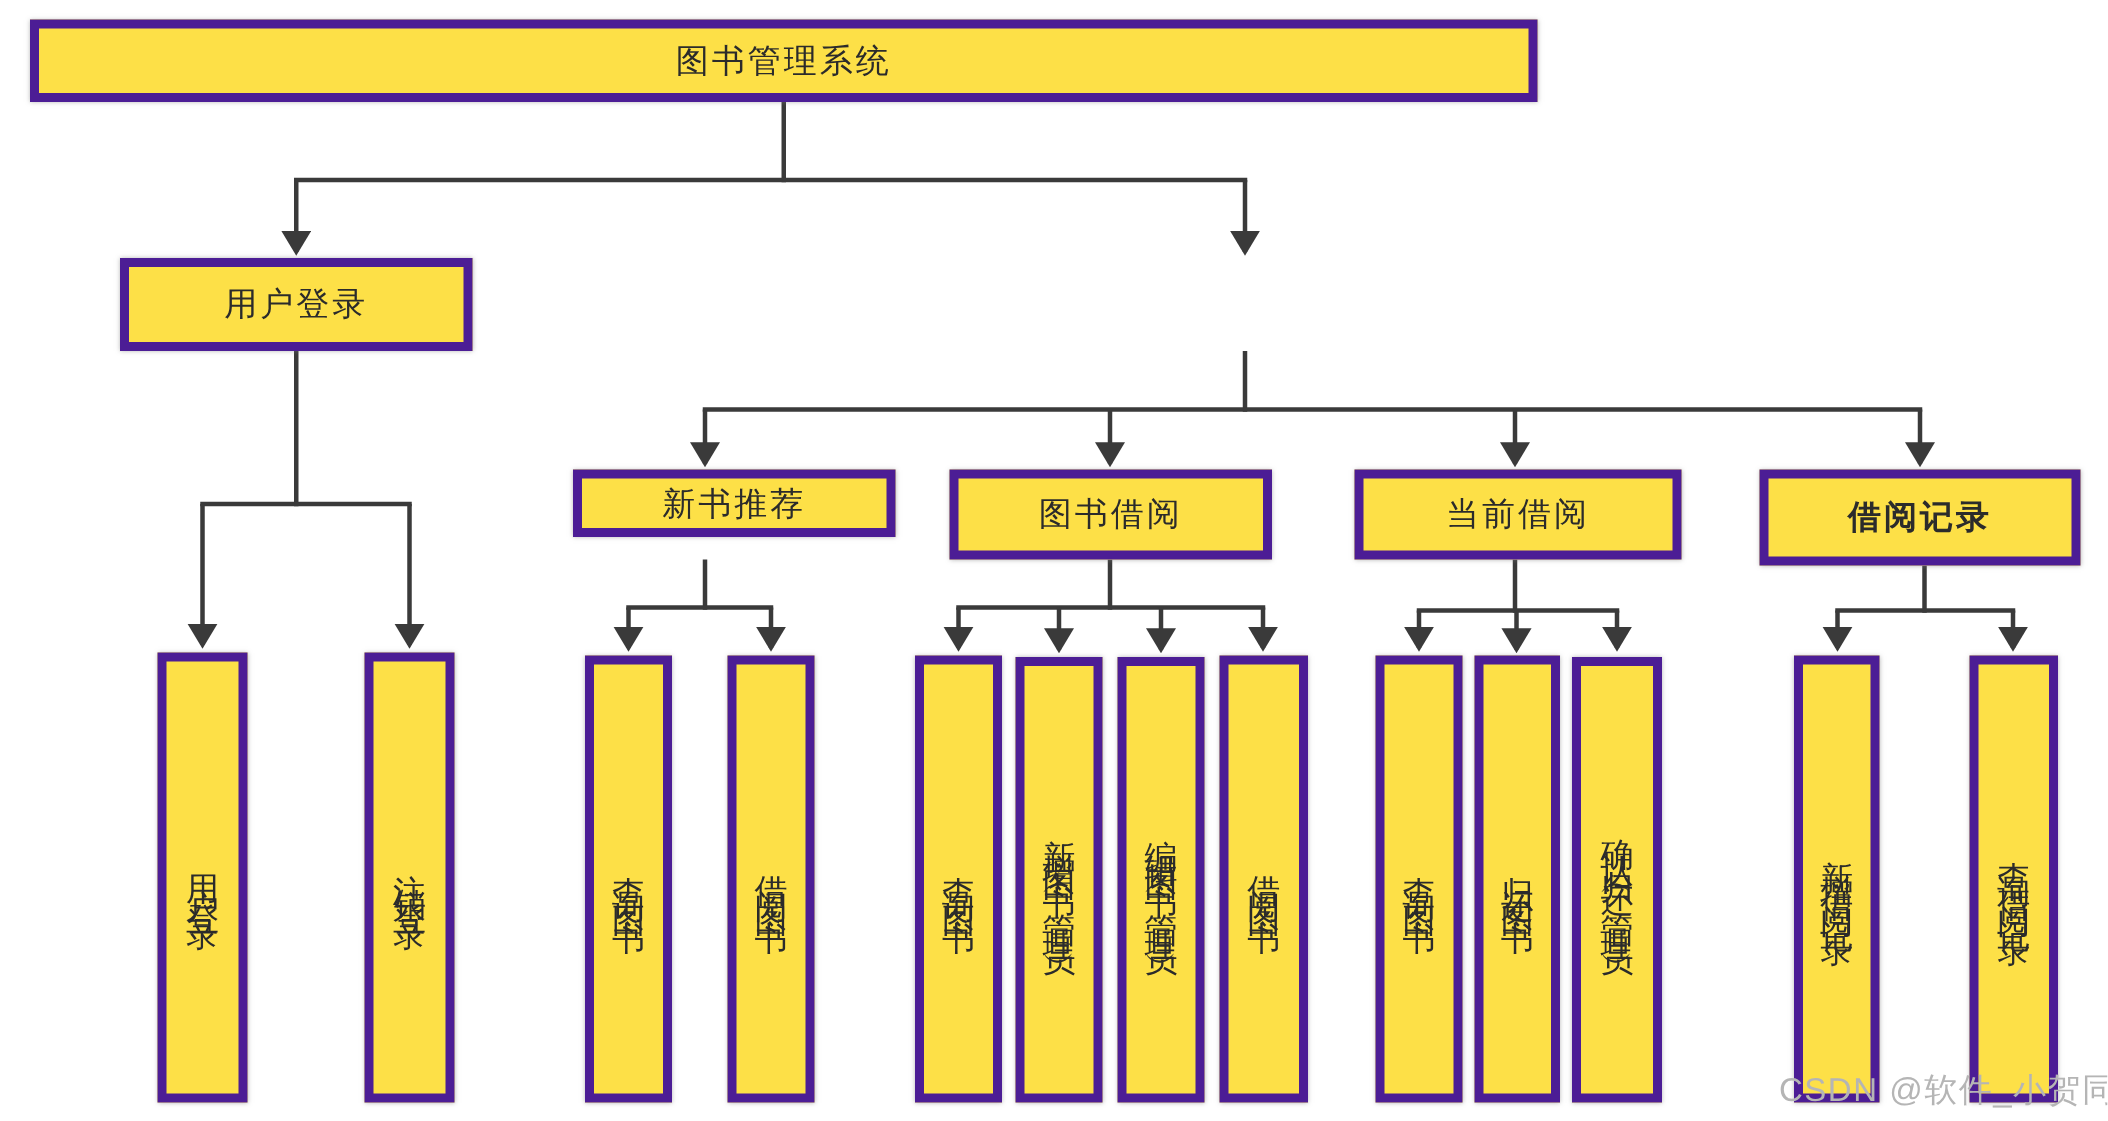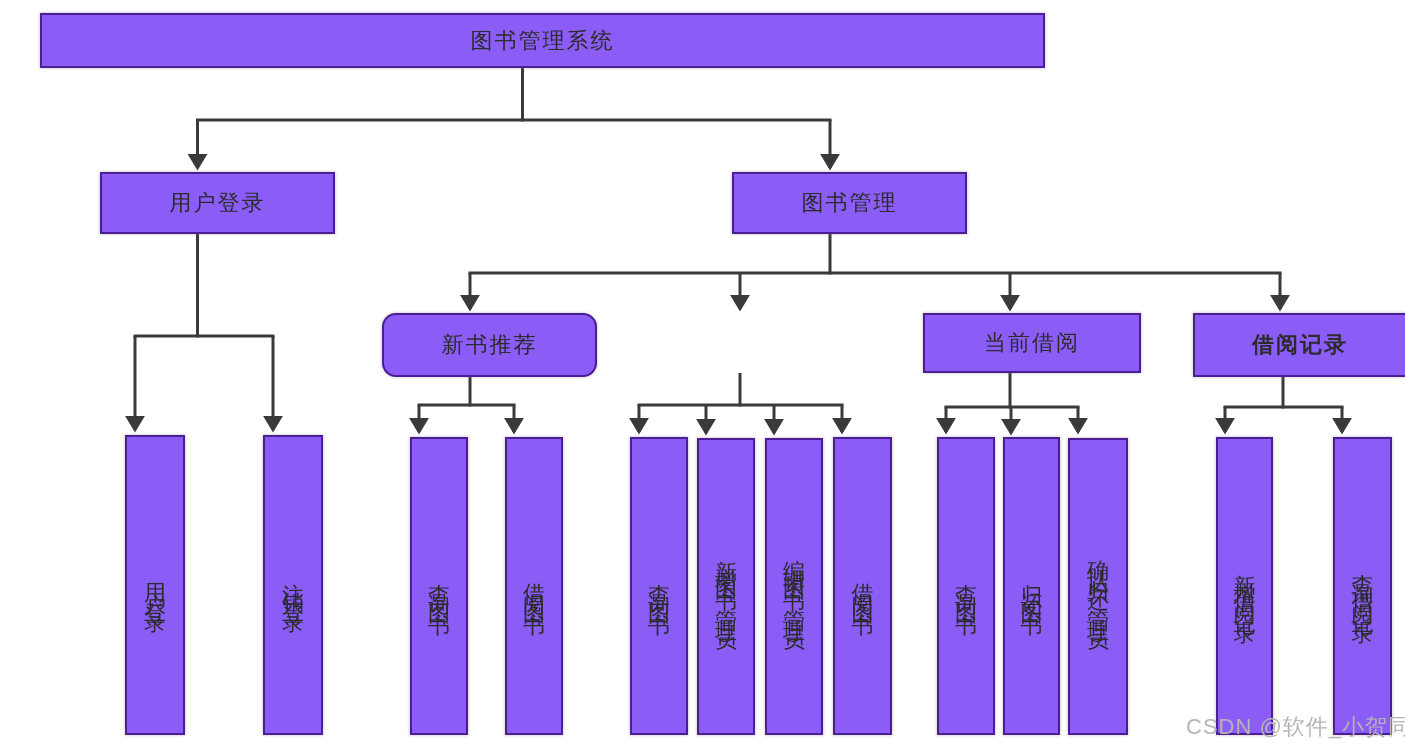--- a/index.html
+++ b/index.html
@@ -18,29 +18,28 @@
   .connectors {
     position: absolute;
     left: 0; top: 0;
     width: 1405px;
     height: 747px;
     z-index: 1;
   }
   .node {
     position: absolute;
     box-sizing: border-box;
-    background: #8b5cf6;
-    border: 2px solid #4c1d95;
+    background: #fde047;
+    border: 6px solid #4c1d95;
     box-shadow: 0 0 3px rgba(130,130,130,0.55);
     display: flex;
     align-items: center;
     justify-content: center;
     color: #2b2b2b;
     z-index: 2;
-    margin-left: 20px;
   }
   .node.h {
     font-size: 22px;
     letter-spacing: 2px;
     white-space: nowrap;
   }
   .node.v {
     writing-mode: vertical-rl;
     text-orientation: mixed;
     font-size: 22px;
@@ -109,23 +108,23 @@
       <line x1="1283" y1="377" x2="1283" y2="408.5"></line>
       <line x1="1223.5" y1="407" x2="1343.5" y2="407"></line>
       <line x1="1225" y1="407" x2="1225" y2="432" marker-end="url(#arw)"></line>
       <line x1="1342" y1="407" x2="1342" y2="432" marker-end="url(#arw)"></line>
     </g>
   </svg>
 
   <div class="node h" style="left:20px; top:13px; width:1005px; height:55px;">图书管理系统</div>
 
   <div class="node h" style="left:80px; top:172px; width:235px; height:62px;">用户登录</div>
-  <div class="node h" style="left:712px; top:172px; width:235px; height:62px;">图书管理</div>
 
-  <div class="node h" style="left:362px; top:313px; width:215px; height:64px;border-radius:14px;">新书推荐</div>
+  <div class="node h" style="left:382px; top:313px; width:215px; height:45px;">新书推荐</div>
+  <div class="node h" style="left:633px; top:313px; width:215px; height:60px;">图书借阅</div>
   <div class="node h" style="left:903px; top:313px; width:218px; height:60px;">当前借阅</div>
   <div class="node h" style="left:1173px; top:313px; width:214px; height:64px;font-weight:bold;">借阅记录</div>
 
   <div class="node v" style="left:105px; top:435px; width:60px; height:300px;">用户登录</div>
   <div class="node v" style="left:243px; top:435px; width:60px; height:300px;">注销登录</div>
 
   <div class="node v" style="left:390px; top:437px; width:58px; height:298px;">查询图书</div>
   <div class="node v" style="left:485px; top:437px; width:58px; height:298px;">借阅图书</div>
 
   <div class="node v" style="left:610px; top:437px; width:58px; height:298px;">查询图书</div>

